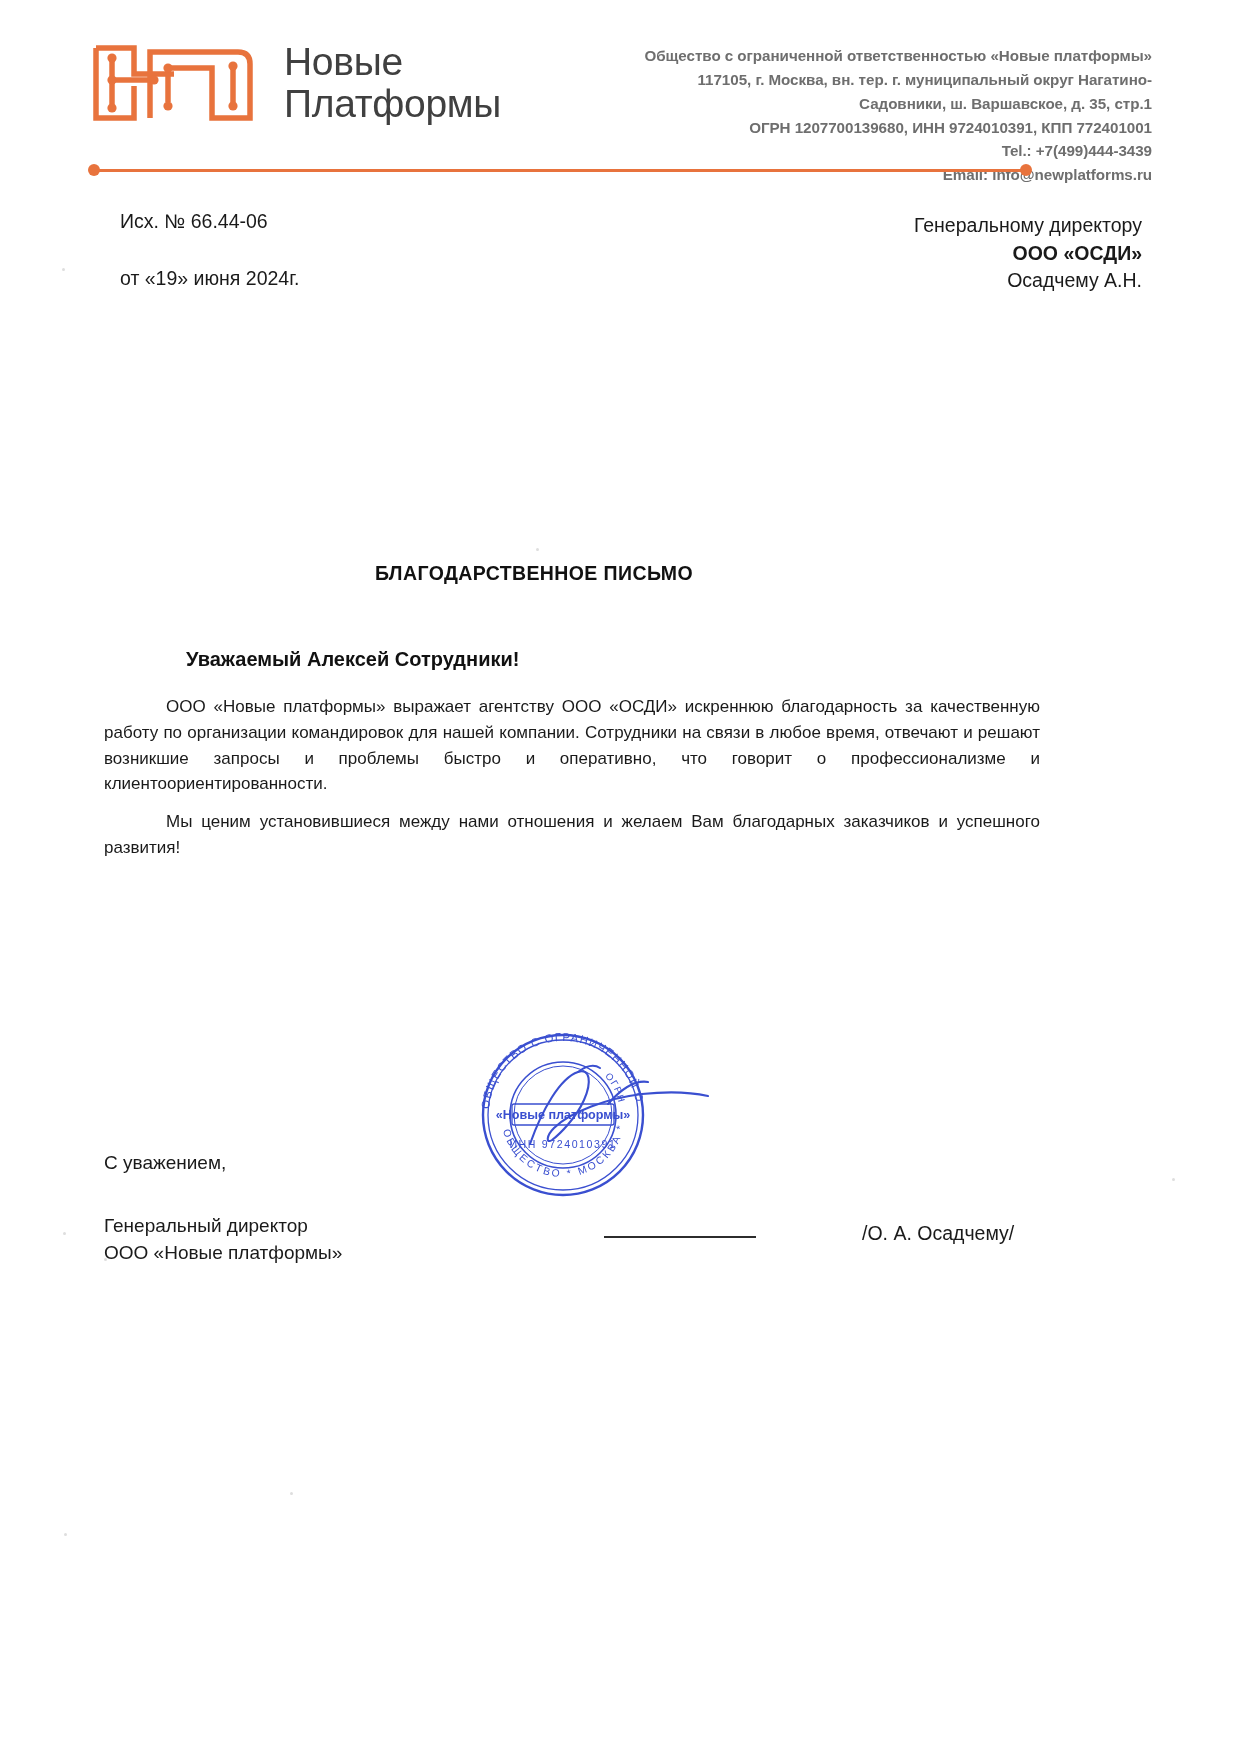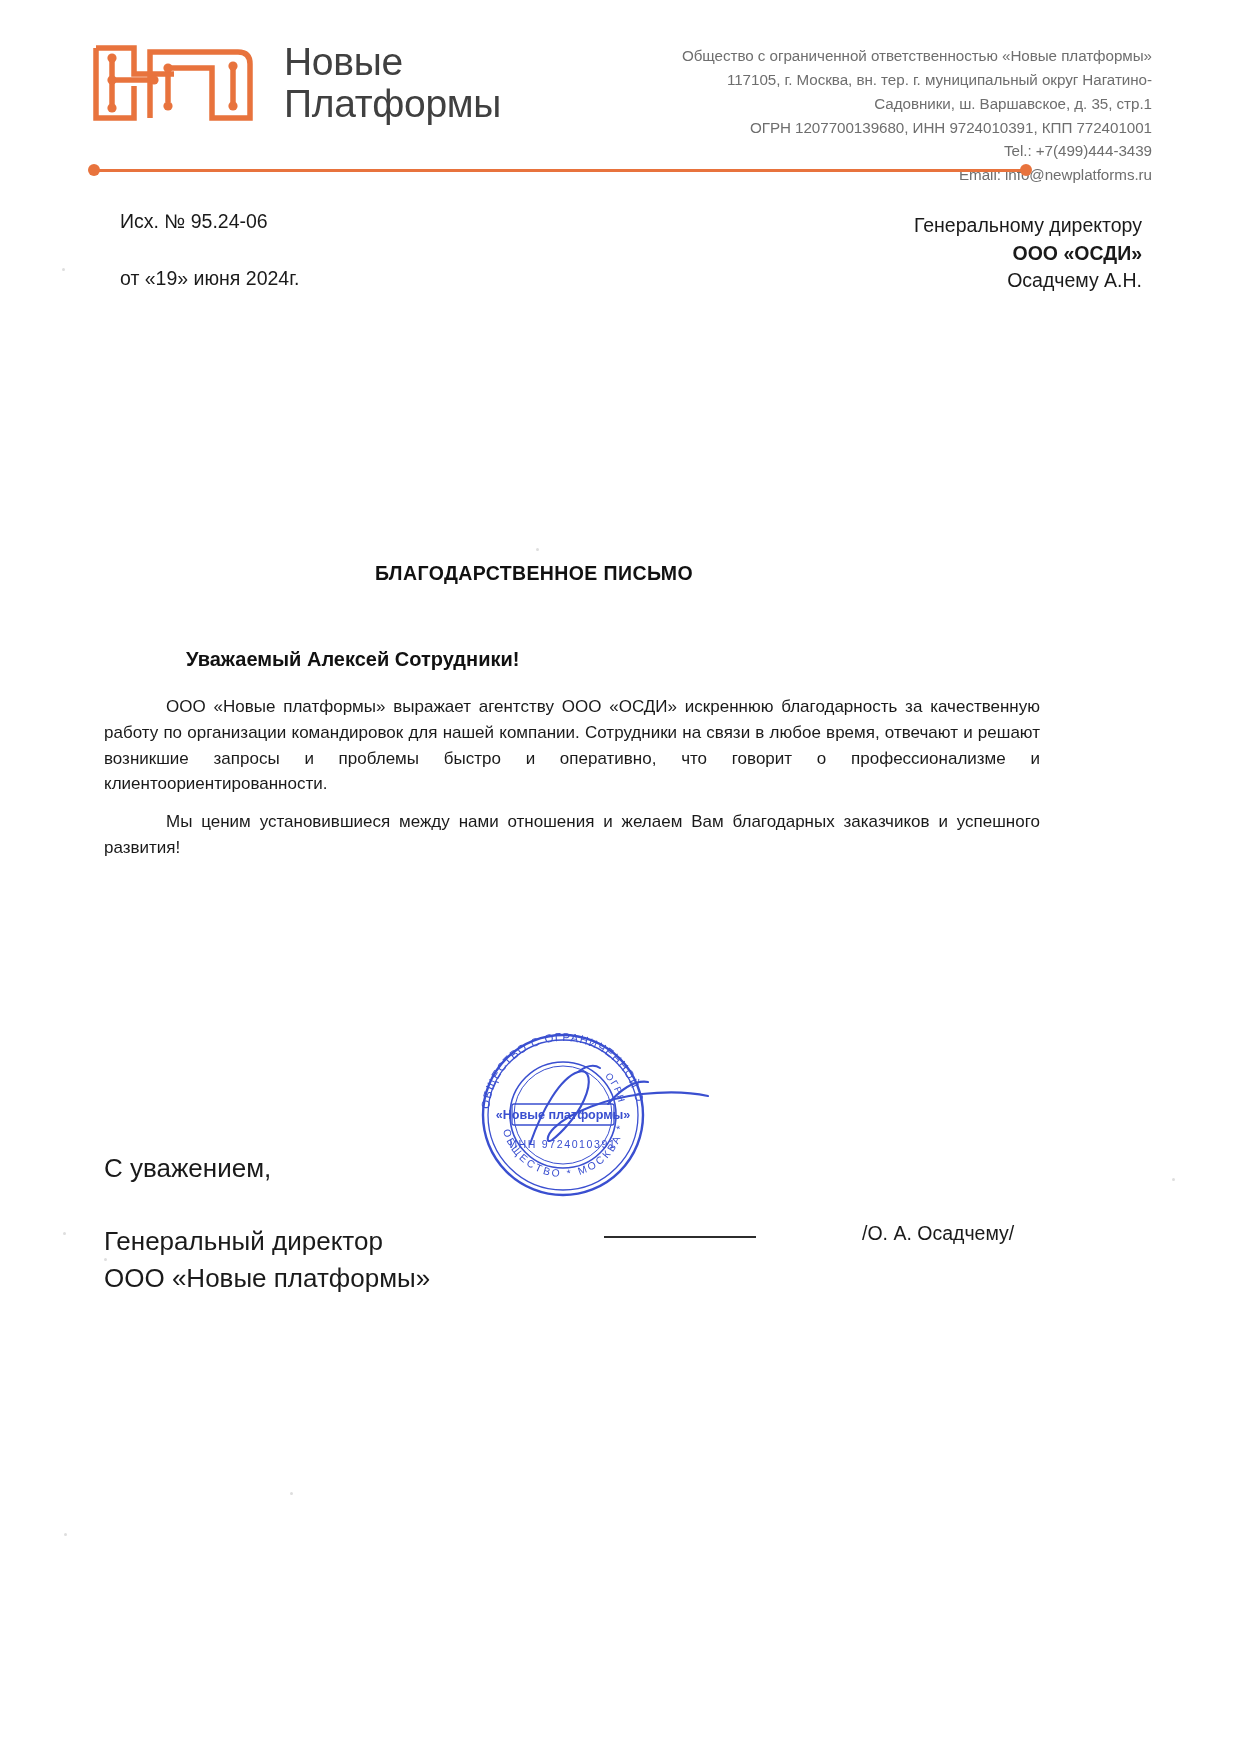--- a/index.html
+++ b/index.html
@@ -54,21 +54,21 @@
 
   .requisites {
     text-align: right;
     font-size: 15.2px;
     line-height: 1.57;
     color: #6e6e6e;
     padding-top: 10px;
     max-width: 530px;
     letter-spacing: -0.05px;
   }
-  .requisites div { white-space: nowrap; }
+  .requisites div { white-space: nowrap; font-weight: bold; }
 
   
   .rule-wrap {
     position: absolute;
     top: 163px;
     left: 88px;
     width: 944px;
     height: 14px;
   }
   .rule-line {
@@ -154,21 +154,21 @@
     margin: 0 0 12px 0;
     text-indent: 62px;
   }
   .body-copy p:last-child { margin-bottom: 0; }
 
   
   .sign-block {
     position: absolute;
     top: 1150px;
     left: 104px;
-    font-size: 26px;
+    font-size: 19px;
     line-height: 1.42;
     color: #1a1a1a;
   }
   .sign-block .regards { margin-bottom: 36px; }
 
   .sign-name {
     position: absolute;
     top: 1222px;
     left: 862px;
     font-size: 19.5px;
@@ -262,21 +262,21 @@
   </div>
 
   <div class="rule-wrap">
     <div class="rule-dot left"></div>
     <div class="rule-line"></div>
     <div class="rule-dot right"></div>
   </div>
 
   <div class="meta-row">
     <div class="outgoing">
-      <div class="ref">Исх. № 95.24-06</div>
+      <div class="ref">Исх. № 66.44-06</div>
       <div class="date">от «19» июня 2024г.</div>
     </div>
     <div class="addressee">
       <div>Генеральному директору</div>
       <div class="org">ООО «ОСДИ»</div>
       <div>Осадчему А.Н.</div>
     </div>
   </div>
 
   <div class="letter-title">БЛАГОДАРСТВЕННОЕ ПИСЬМО</div>

